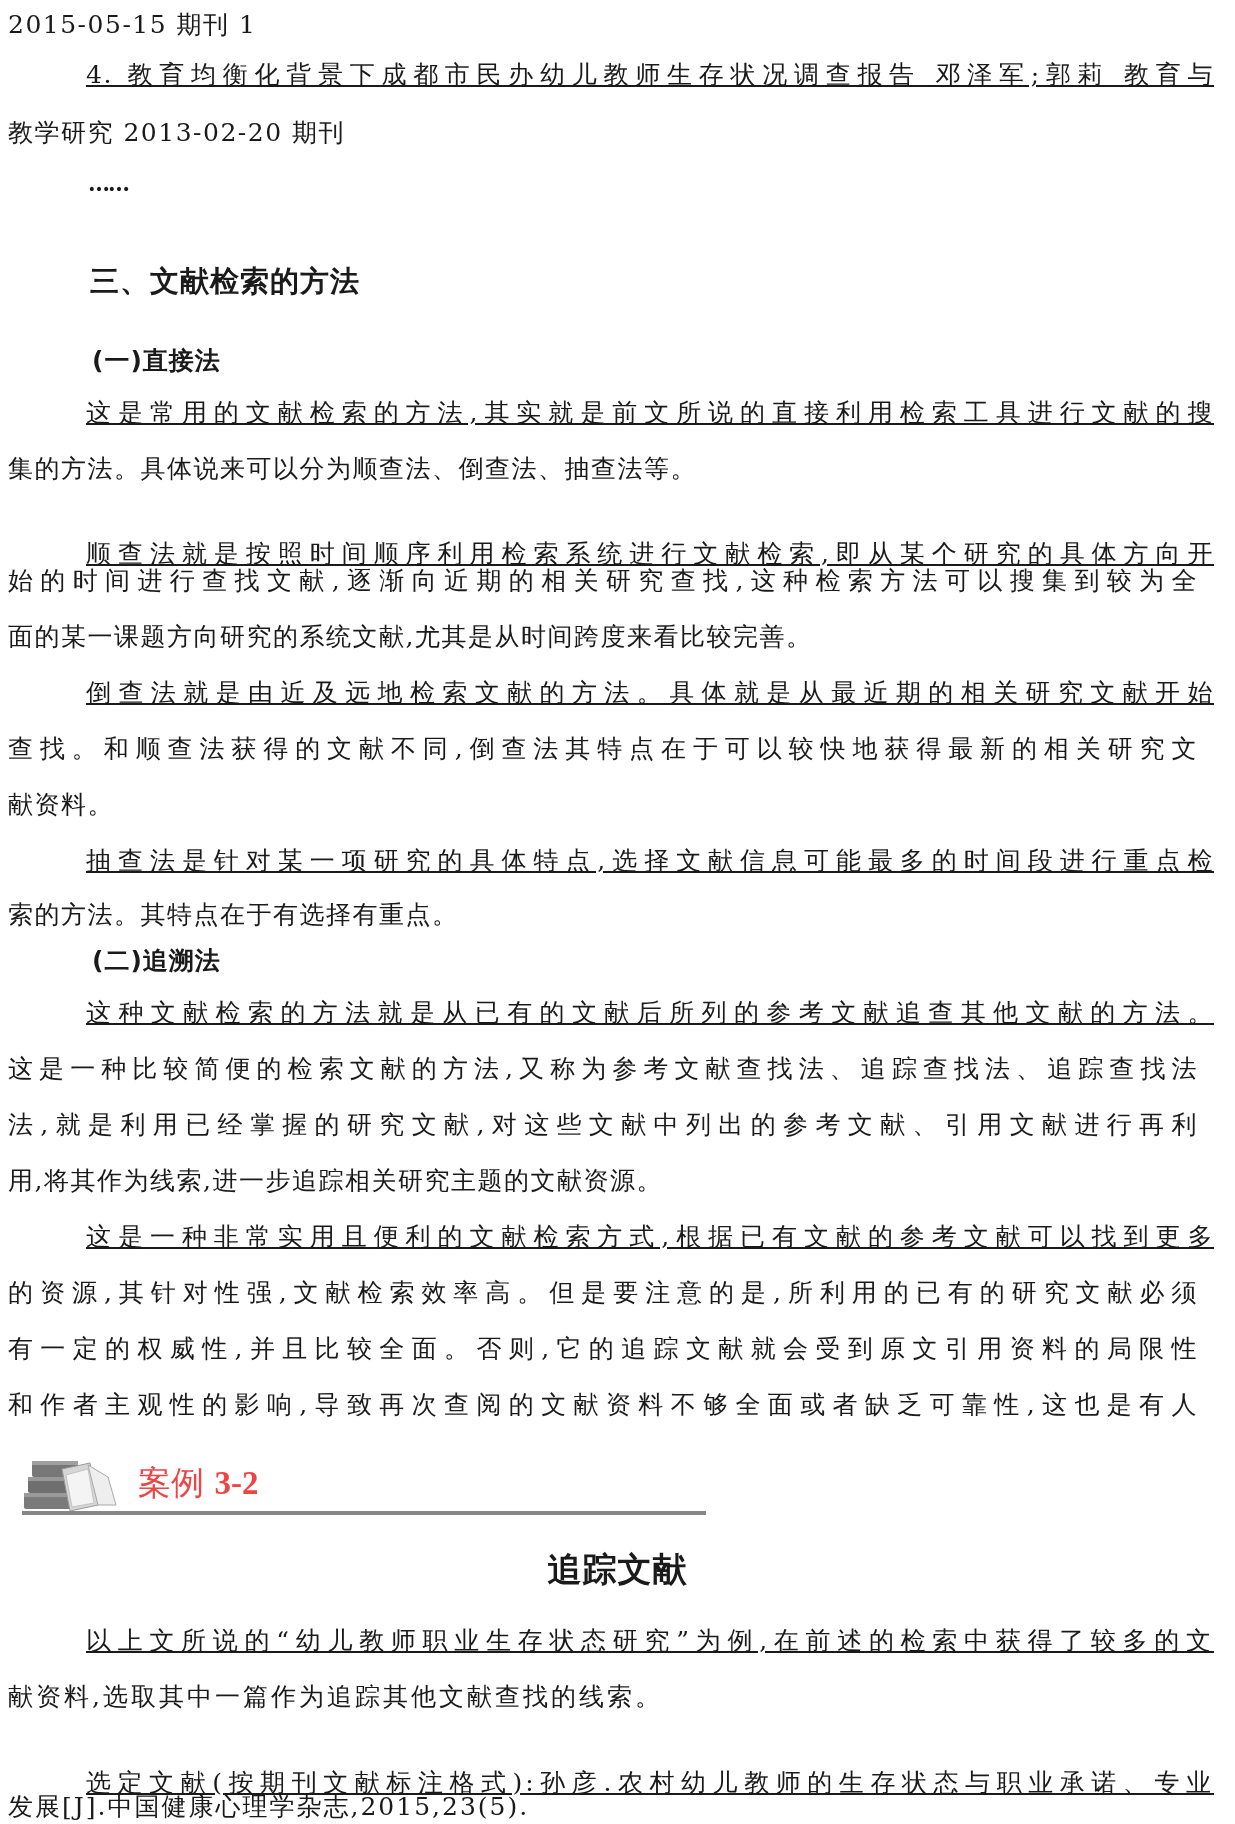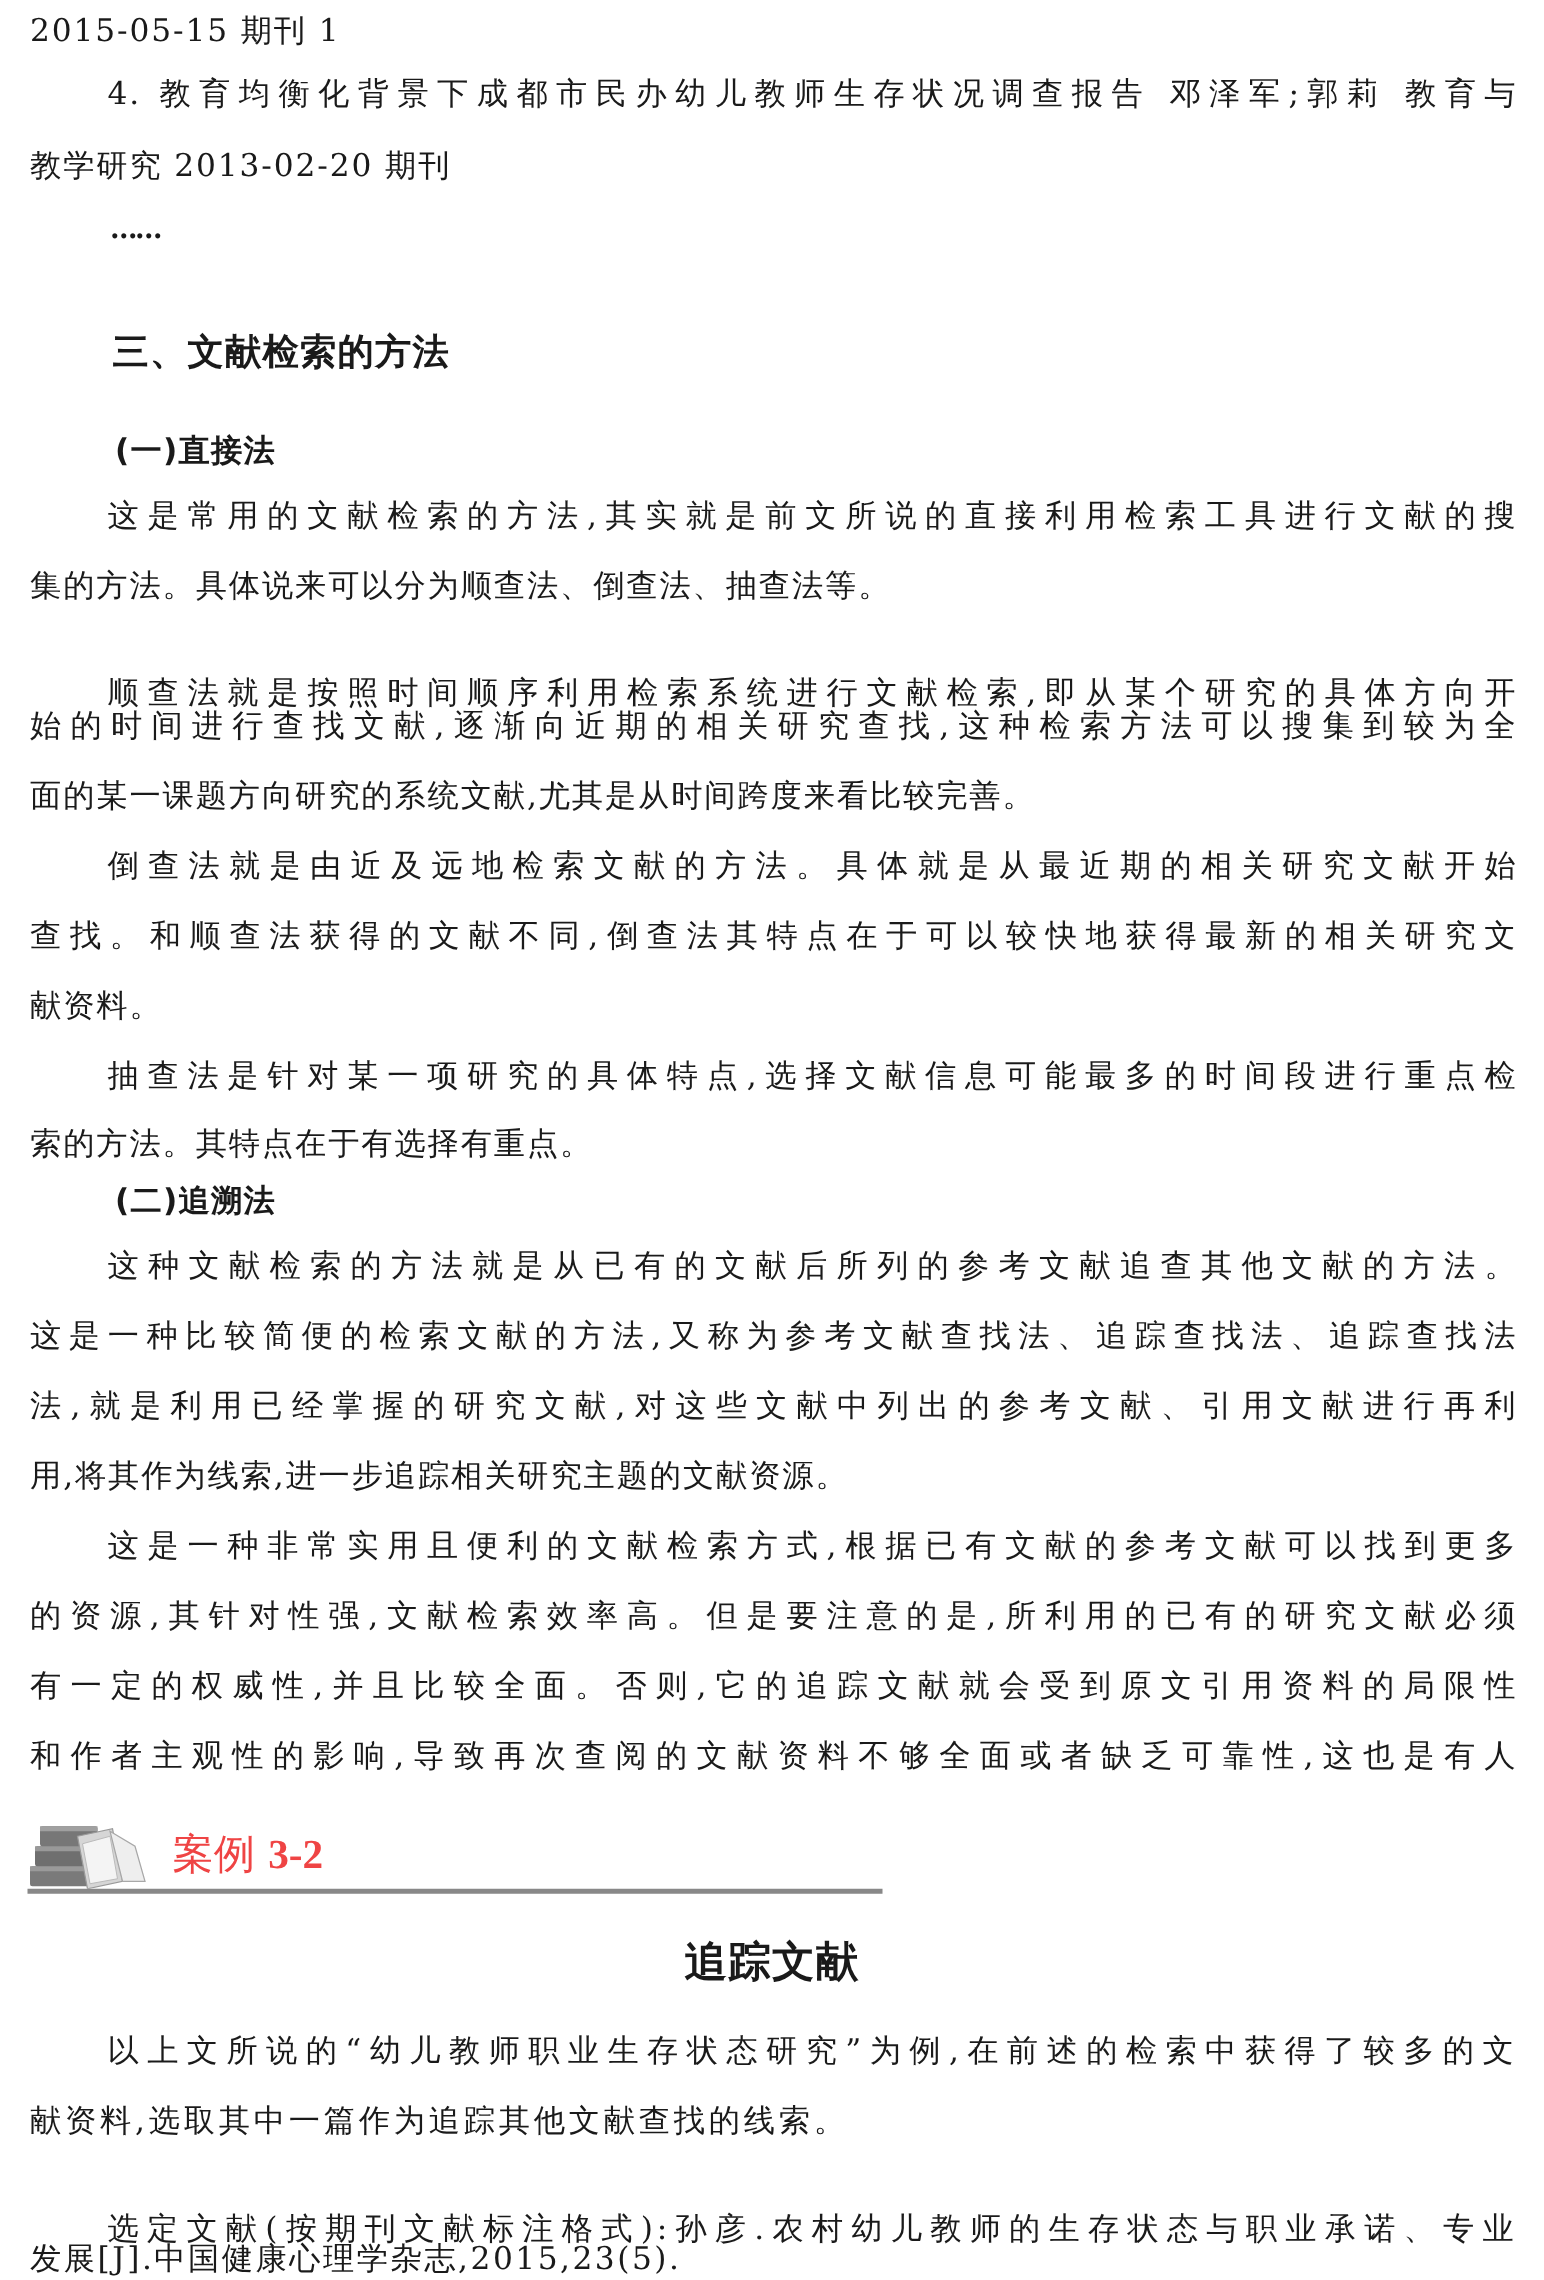--- a/index.html
+++ b/index.html
@@ -1,22 +1,22 @@
 <!DOCTYPE html>
 <html><head>
   <meta charset="utf-8">
   <style>
     html, body { margin: 0; padding: 0; background: #ffffff; }
     body {
       width: 1235px; height: 1824px; position: relative; overflow: hidden;
       font-family: "DejaVu Serif", "Liberation Serif", serif;
       color: #1a1a1a;
     }
-    .line { position: absolute; left: 24px; font-size: 25px; line-height: 34px; white-space: nowrap; letter-spacing: 1.5px; }
-    .indent { left: 86px; }
+    .line { position: absolute; left: 8px; font-size: 25px; line-height: 34px; white-space: nowrap; letter-spacing: 1.5px; }
+    .indent { left: 86px; text-decoration: underline; }
     .just { width: 1190px; text-align-last: justify; text-align: justify; }
     .just.indent { width: 1128px; }
     .h2 { position: absolute; left: 90px; font-family: "DejaVu Sans", "Liberation Sans", sans-serif; font-weight: bold; font-size: 29px; letter-spacing: 1px; }
     .h3 { position: absolute; left: 92px; font-family: "DejaVu Sans", "Liberation Sans", sans-serif; font-weight: bold; font-size: 25px; letter-spacing: 1px; }
     .ellipsis { position: absolute; left: 88px; font-size: 22px; font-weight: bold; letter-spacing: -2px; }
     .case-header { position: absolute; left: 22px; top: 1455px; width: 680px; height: 62px; }
     .case-icon { position: absolute; left: 0; top: 0; width: 98px; height: 56px; }
     .case-label { position: absolute; left: 116px; top: 6px; font-size: 33px; color: #ef4444; }
     .case-label b { font-family: "Liberation Serif", serif; }
     .case-rule { position: absolute; left: 0; top: 56px; width: 684px; height: 4px; background: #888888; }

